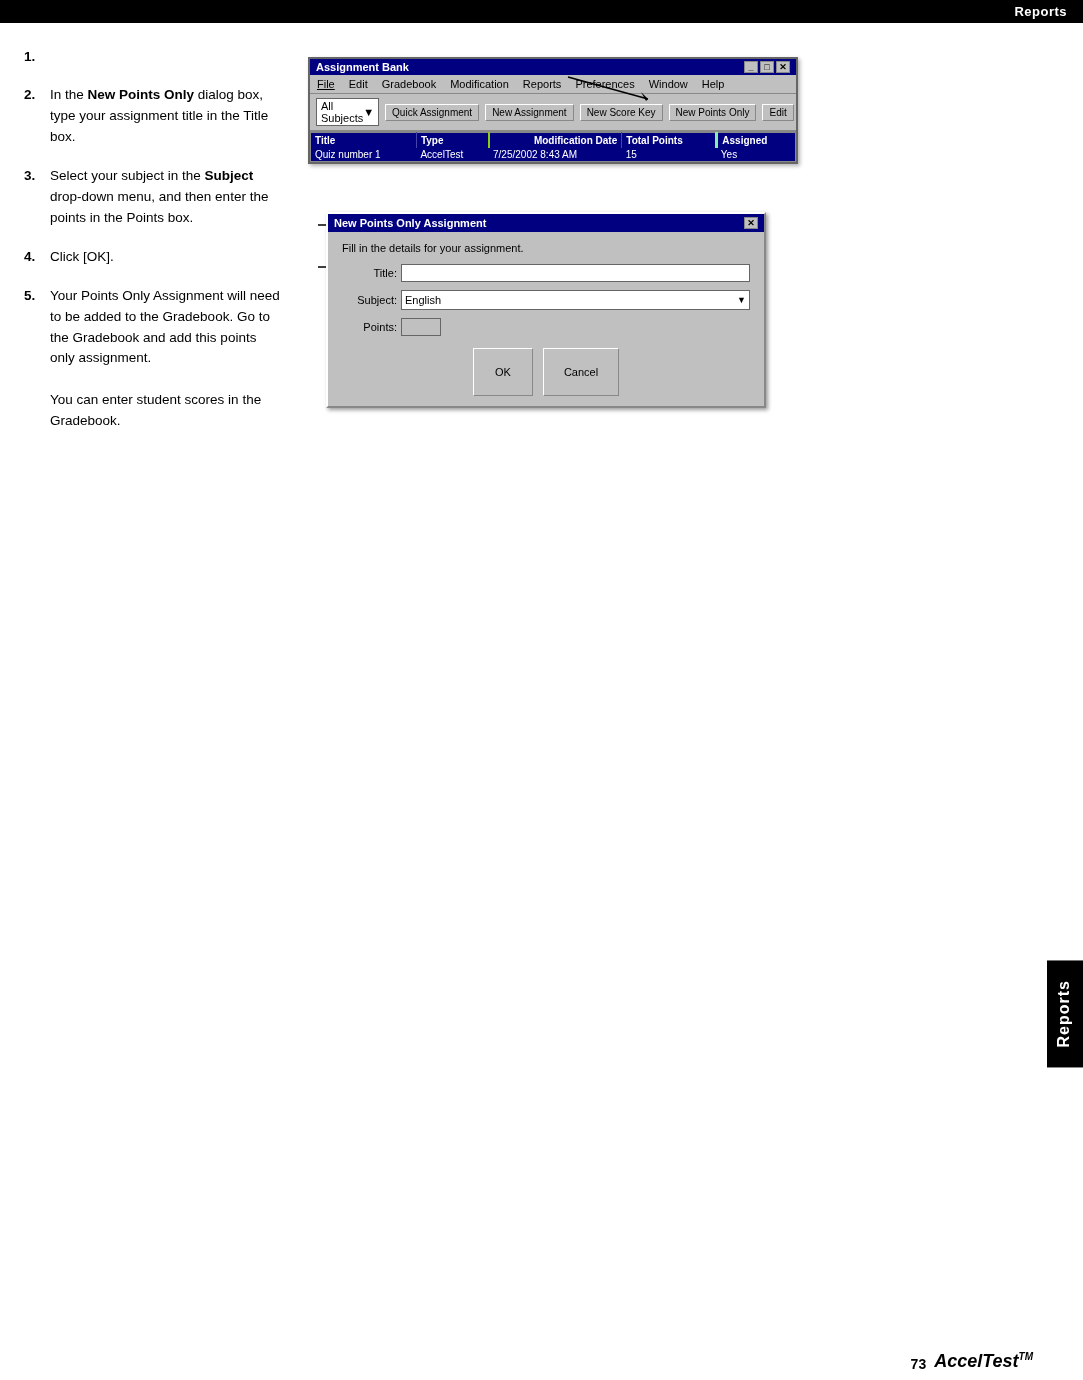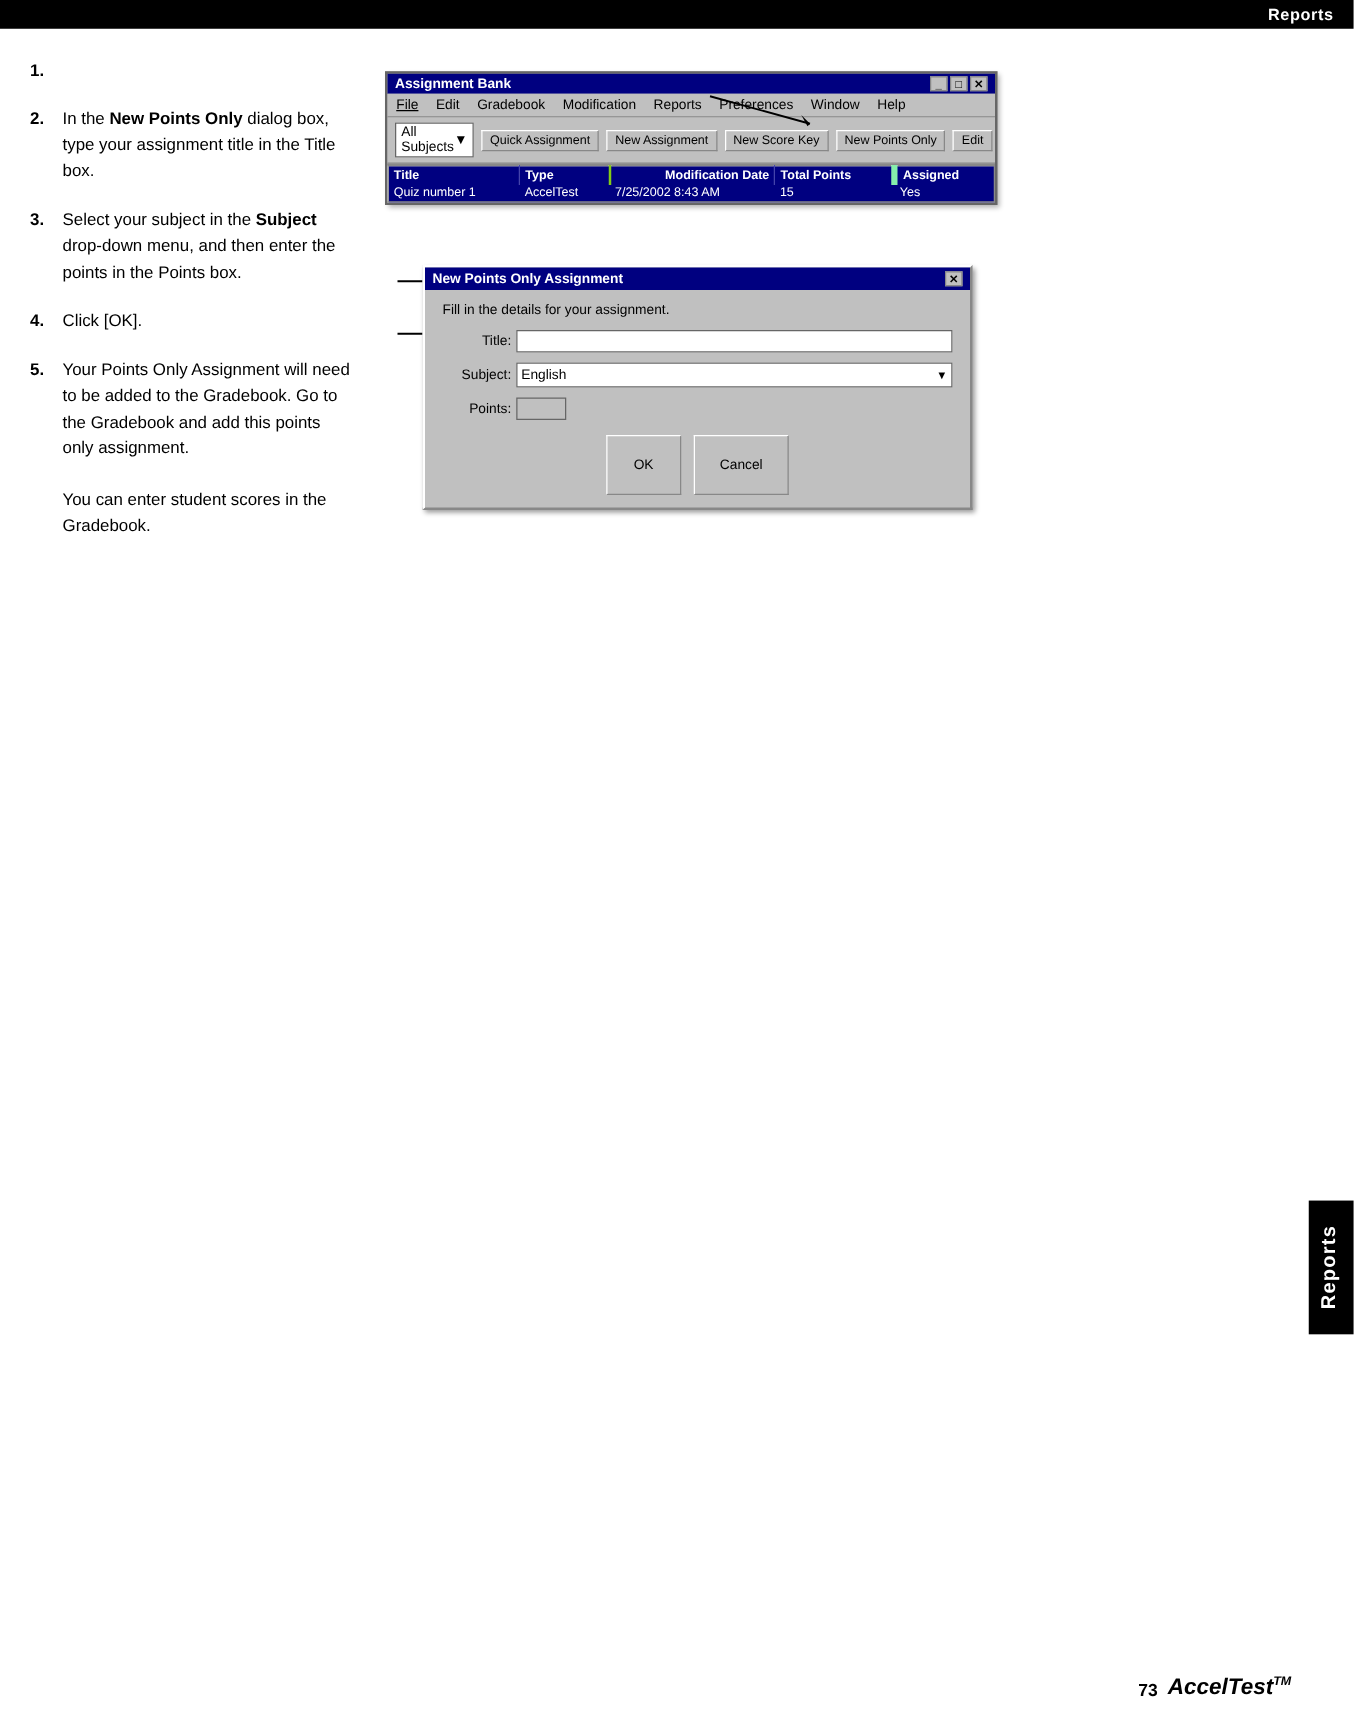--- a/index.html
+++ b/index.html
@@ -167,21 +167,21 @@
       border: 1px solid #888;
       margin: 0;
       font-size: 10px;
       width: 100%;
     }
 
     
     .dialog-box {
       position: absolute;
       top: 80px;
-      left: 28px;
+      left: 16px;
       width: 440px;
       background: #c0c0c0;
       border: 2px solid #888;
       border-top-color: #fff;
       border-left-color: #fff;
       box-shadow: 2px 2px 4px rgba(0,0,0,0.4);
       z-index: 10;
     }
 
     .dialog-titlebar {
@@ -283,21 +283,21 @@
       font-size: 16px;
       font-weight: bold;
       padding: 20px 8px;
       letter-spacing: 1px;
       width: 36px;
     }
 
     
     .page-bottom {
       position: absolute;
-      bottom: 20px;
+      bottom: 8px;
       right: 50px;
       display: flex;
       align-items: flex-end;
       gap: 8px;
     }
 
     .page-number {
       font-size: 14px;
       font-weight: bold;
     }
@@ -418,21 +418,21 @@
         <button class="toolbar-btn">Edit</button>
       </div>
 
       <div style="position:relative; background:#fff; border-top: 1px solid #888;">
         <table class="assignment-table" style="width:100%; border-collapse:collapse; font-size:10px;">
           <thead>
             <tr style="background:#000080; color:#fff;">
               <th style="padding:2px 4px; text-align:left; font-weight:bold; font-size:10px; border-right:1px solid #4444aa;">Title</th>
               <th style="padding:2px 4px; text-align:left; font-weight:bold; font-size:10px; border-right:2px solid #84cc16;">Type</th>
               <th style="padding:2px 4px; text-align:right; font-weight:bold; font-size:10px; border-right:1px solid #4444aa;">Modification Date</th>
-              <th style="padding:2px 4px; text-align:left; font-weight:bold; font-size:10px; border-right:5px solid #86efac;">Total Points</th>
+              <th style="padding:2px 4px; text-align:left; font-weight:bold; font-size:10px; border-right:3px solid #86efac;">Total Points</th>
               <th style="padding:2px 4px; text-align:left; font-weight:bold; font-size:10px;">Assigned</th>
             </tr>
           </thead>
           <tbody>
             <tr style="background:#000080; color:#fff;">
               <td style="padding:1px 4px; font-size:10px;">Quiz number 1</td>
               <td style="padding:1px 4px; font-size:10px;">AccelTest</td>
               <td style="padding:1px 4px; font-size:10px;">7/25/2002 8:43 AM</td>
               <td style="padding:1px 4px; font-size:10px;">15</td>
               <td style="padding:1px 4px; font-size:10px;">Yes</td>

